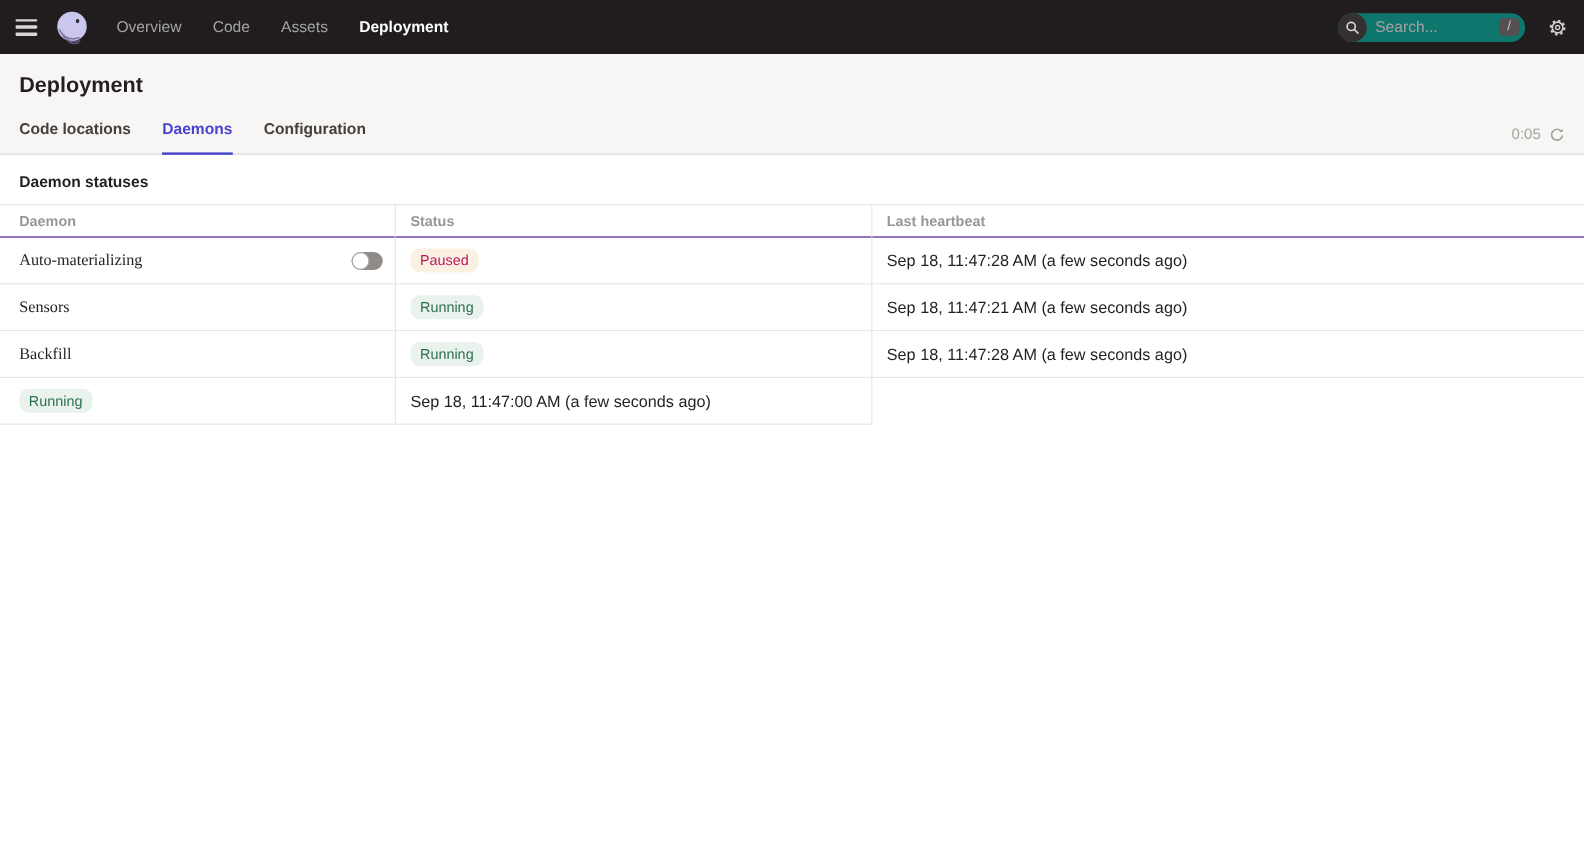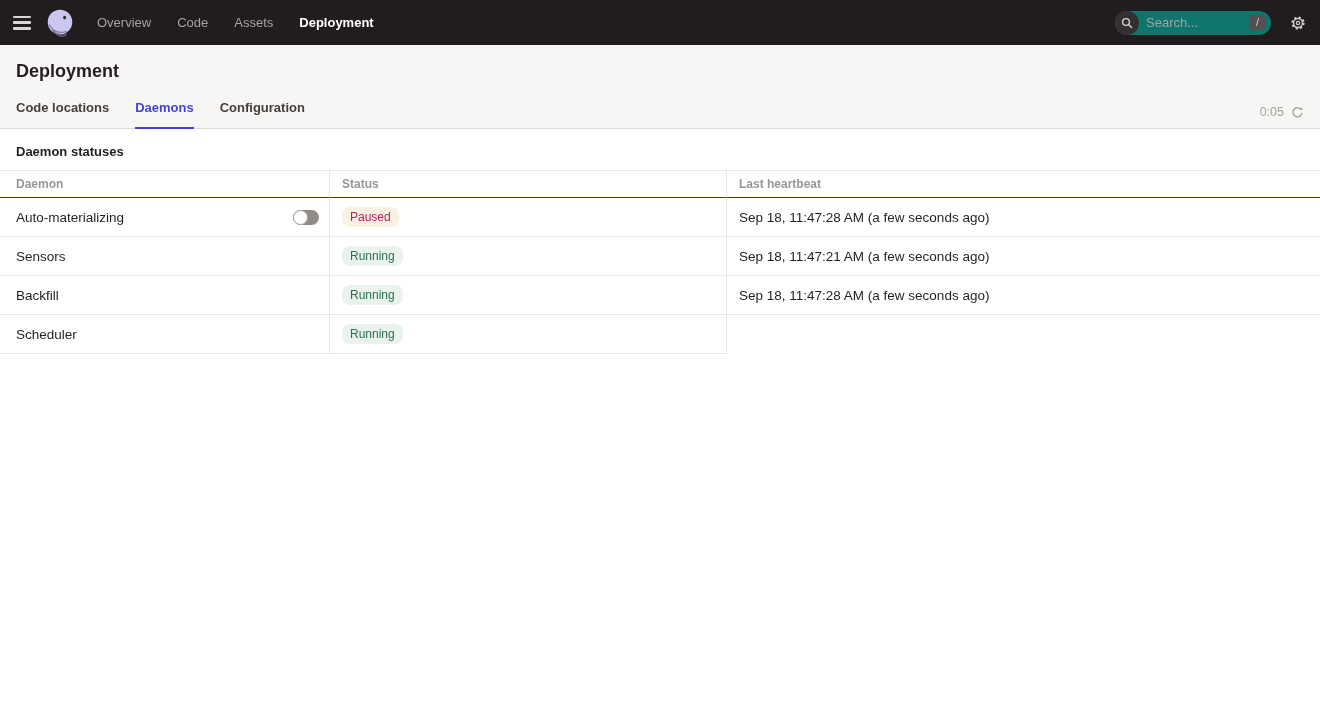--- a/index.html
+++ b/index.html
@@ -105,21 +105,21 @@
   }
   .th:first-child, .td:first-child { padding-left: 16px; }
   .th:nth-child(-n+2), .td:nth-child(-n+2) { border-right: 1px solid #e8e7e5; }
   .td {
     padding: 9px 12px;
     font-size: 13.5px; color: #231f20;
     border-bottom: 1px solid #e8e7e5;
     display: flex; align-items: center;
     min-height: 37px;
   }
-  .td-daemon { justify-content: space-between; }
+  .td-daemon { justify-content: space-between; font-family: Liberation Serif, serif; }
   .td-daemon .toggle-wrap { margin-right: -2px; }
 
   .toggle {
     width: 26px; height: 15px; border-radius: 8px;
     background: #8f8b89; position: relative;
     display: inline-block; cursor: pointer; flex: none;
   }
   .toggle .knob {
     position: absolute; left: 0; top: 0;
     width: 15px; height: 15px; border-radius: 50%;
@@ -233,21 +233,19 @@
       <div class="td td-daemon">
         <span>Backfill</span>
       </div>
       <div class="td">
           <span class="badge running">Running</span>
         </div>
       <div class="td">Sep 18, 11:47:28 AM (a few seconds ago)</div>
     </div>
 
     <div class="tr">
-      <div class="td td-daemon">
-        <span>Scheduler</span>
-      </div>
       <div class="td">
           <span class="badge running">Running</span>
         </div>
+      <div class="td">Sep 18, 11:47:00 AM (a few seconds ago)</div>
     </div>
   </div>
 </div>
 
 </body></html>

